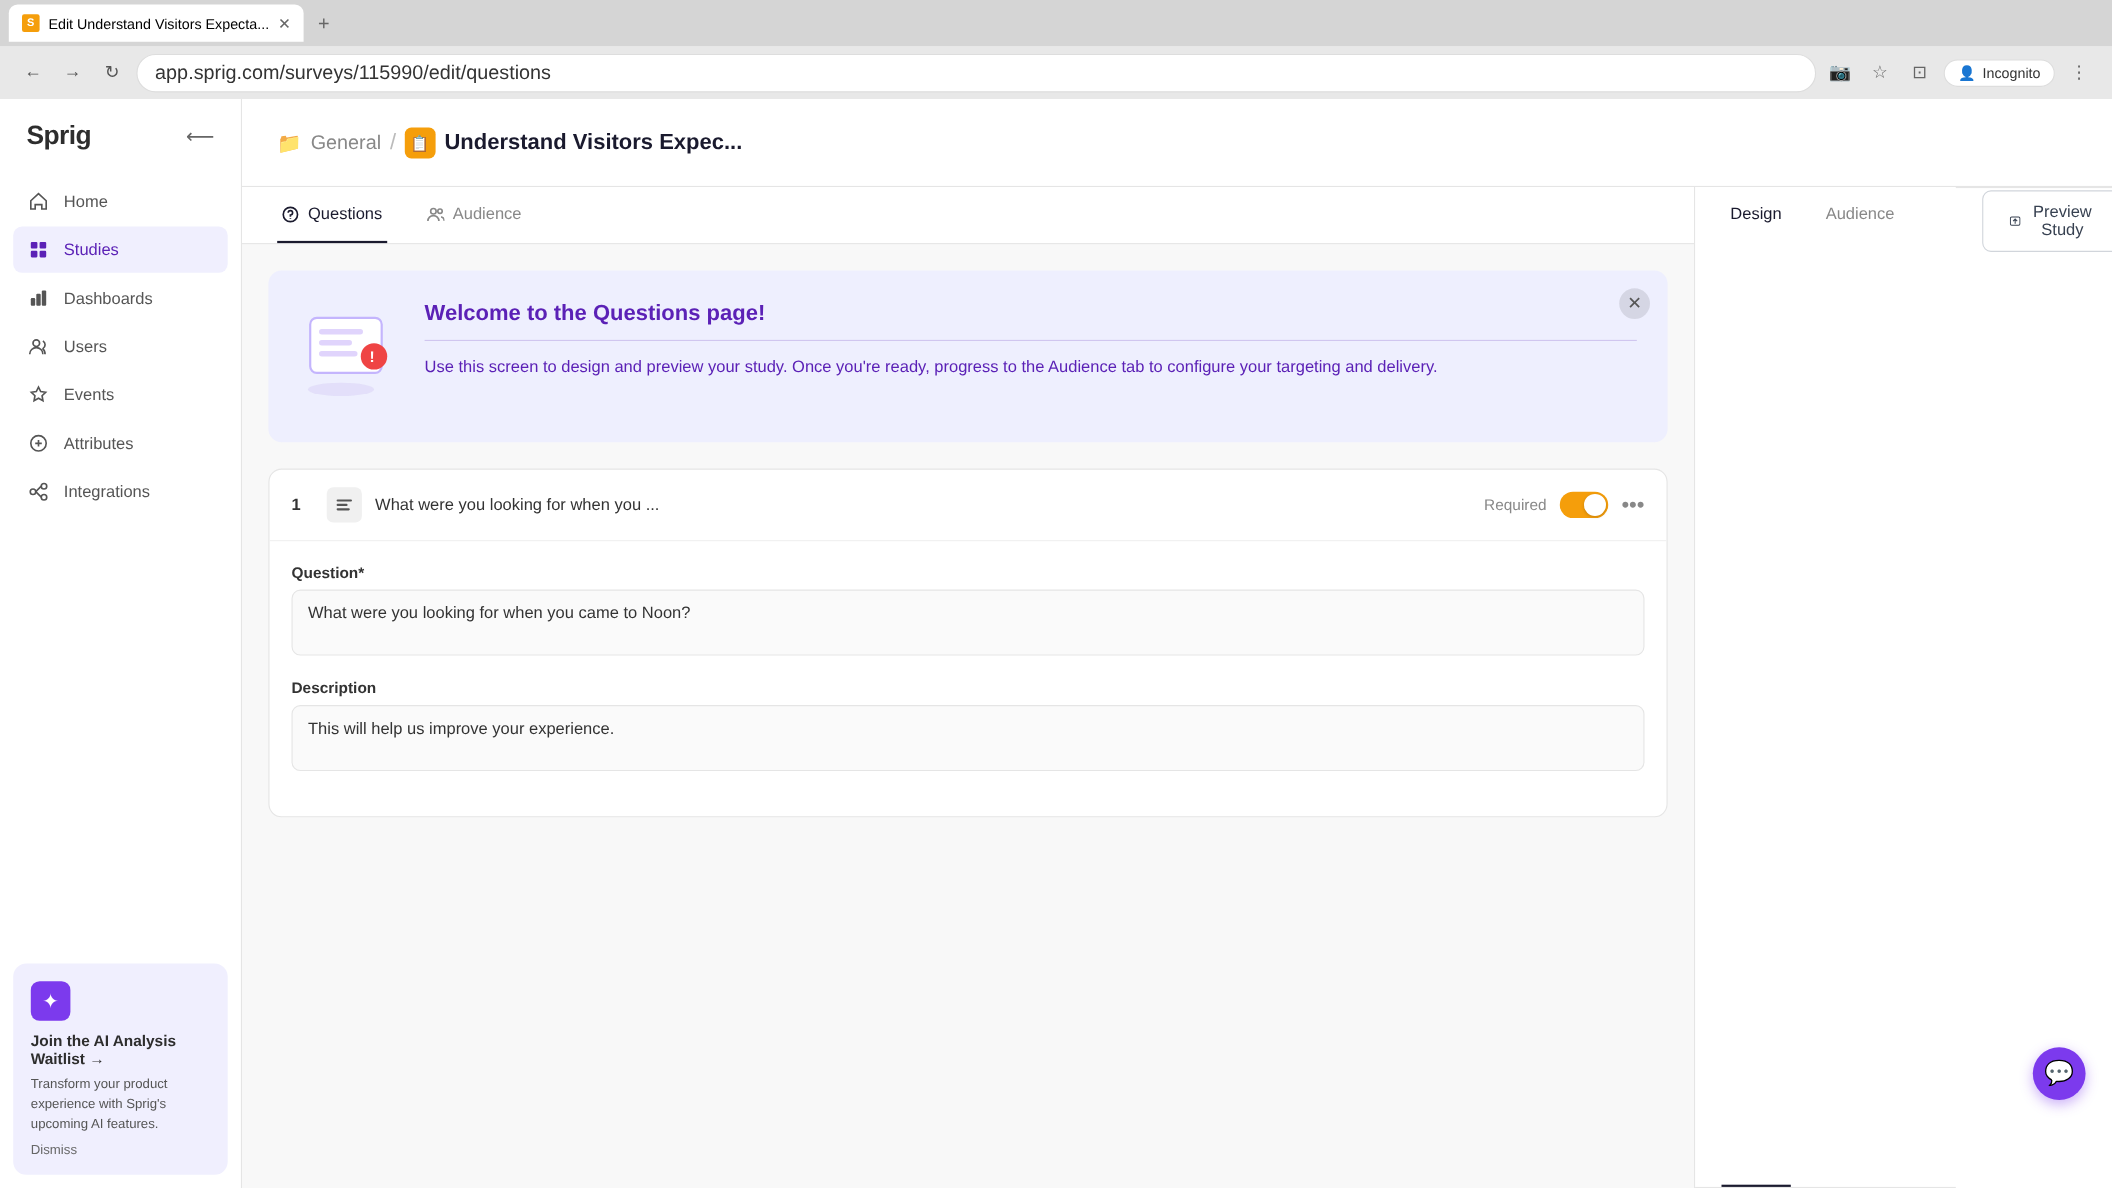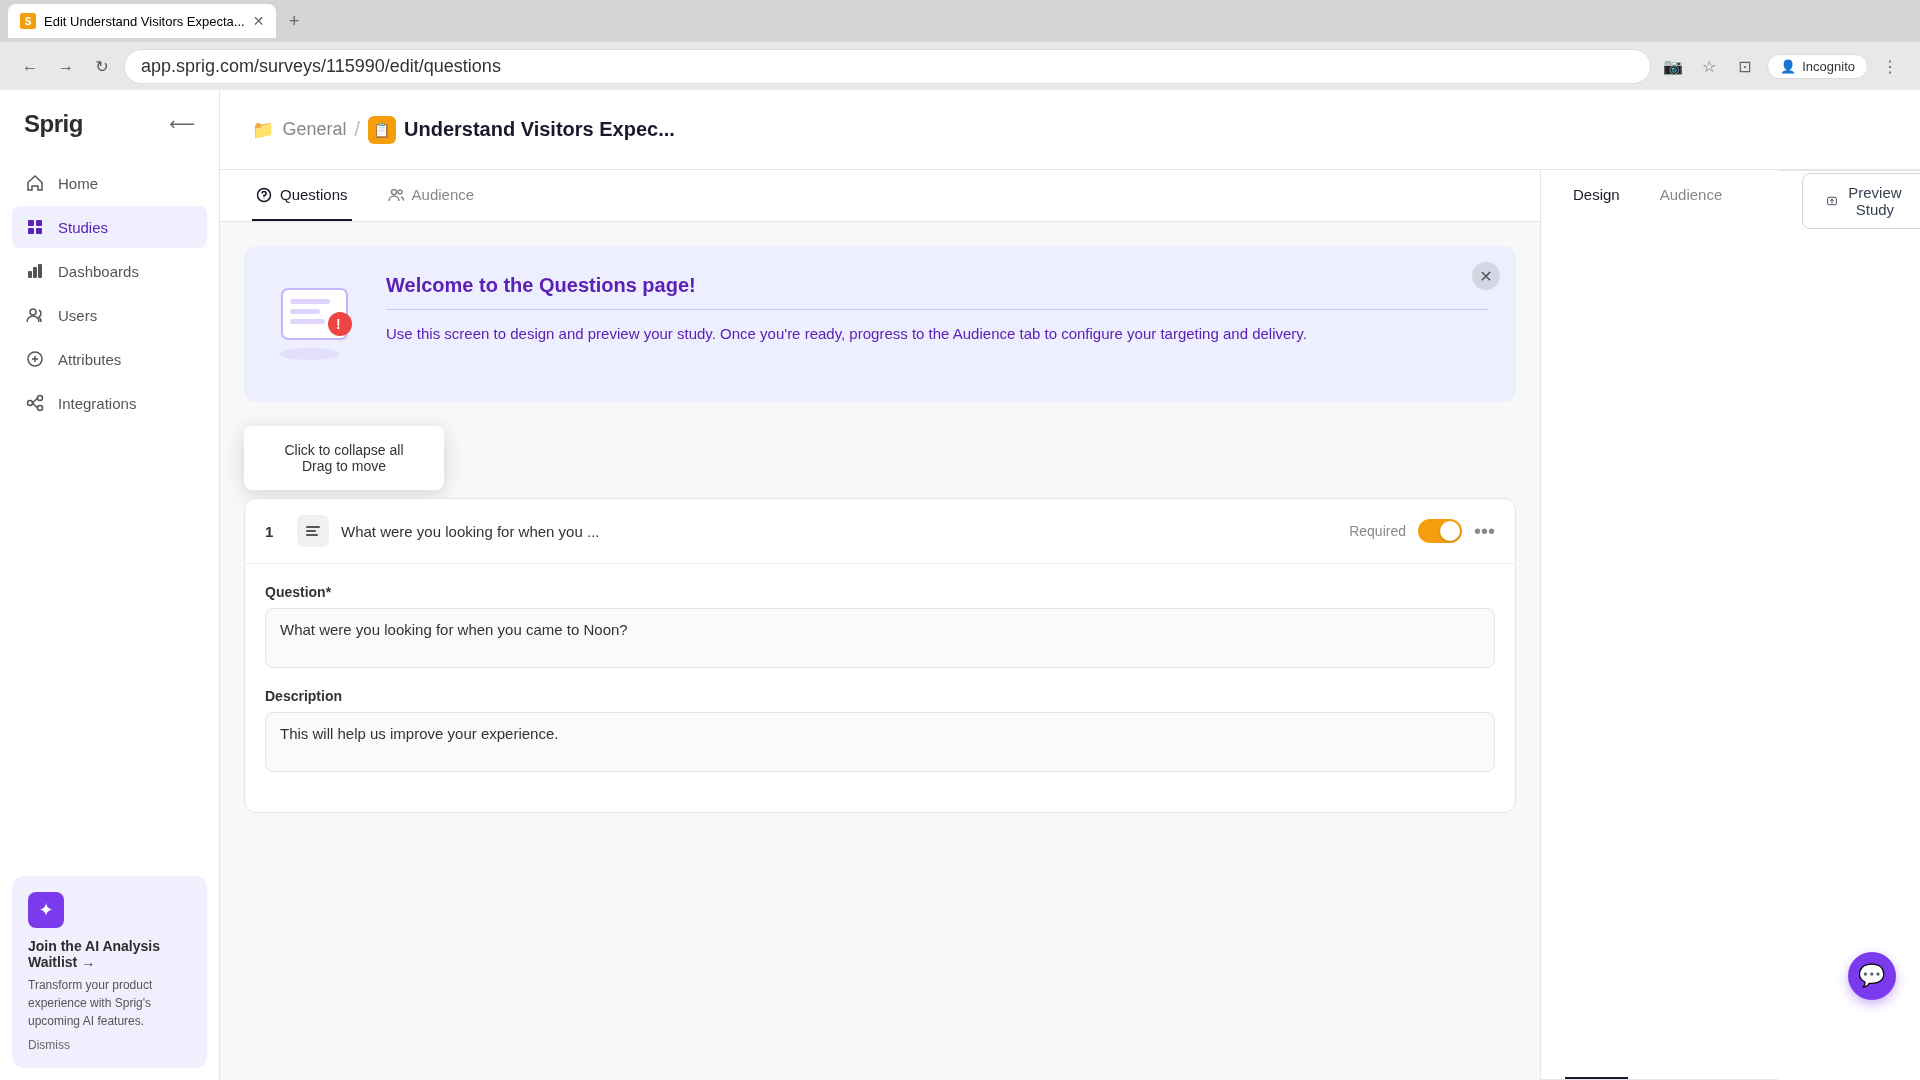--- a/index.html
+++ b/index.html
@@ -179,20 +179,28 @@
               <circle cx="8" cy="7" r="3" stroke="#555" stroke-width="1.5"></circle>
               <path d="M2 17c0-3.3 2.7-6 6-6s6 2.7 6 6" stroke="#555" stroke-width="1.5"></path>
               <path d="M14 5c1.1.7 2 1.9 2 3.5 0 1.5-.8 2.7-2 3.4M16 17c0-2.2-1-4.1-2.5-5.3" stroke="#555" stroke-width="1.5"></path>
             </svg>
         </div>
         <span>Users</span>
       </div>
       <div class="nav-item">
         <div class="nav-icon-wrap">
           <svg width="20" height="20" viewBox="0 0 20 20" fill="none">
+              <path d="M10 3l2 4 4.5.6-3.25 3.17.77 4.5L10 13l-4 2.27.77-4.5L3.5 7.6 8 7z" stroke="#555" stroke-width="1.5" fill="none"></path>
+            </svg>
+        </div>
+        <span>Events</span>
+      </div>
+      <div class="nav-item">
+        <div class="nav-icon-wrap">
+          <svg width="20" height="20" viewBox="0 0 20 20" fill="none">
               <circle cx="10" cy="10" r="7" stroke="#555" stroke-width="1.5"></circle>
               <path d="M10 7v6M7 10h6" stroke="#555" stroke-width="1.5"></path>
             </svg>
         </div>
         <span>Attributes</span>
       </div>
       <div class="nav-item">
         <div class="nav-icon-wrap">
           <svg width="20" height="20" viewBox="0 0 20 20" fill="none">
               <circle cx="5" cy="10" r="2.5" stroke="#555" stroke-width="1.5"></circle>
@@ -265,24 +273,20 @@
               <ellipse cx="38" cy="80" rx="30" ry="6" fill="#d8d0f5" opacity="0.5"></ellipse>
             </svg>
           </div>
           <div class="modal-text">
             <div class="modal-title">Welcome to the Questions page!</div>
             <div class="modal-divider"></div>
             <div class="modal-body">Use this screen to design and preview your study. Once you're ready, progress to the Audience tab to configure your targeting and delivery.</div>
           </div>
         </div>
 
-        <div class="tooltip-box">
-          <div class="tooltip-text1">Click to collapse all</div>
-          <div class="tooltip-text2">Drag to move</div>
-        </div>
 
         <div class="question-card">
           <div class="question-header">
             <span class="question-num">1</span>
             <div class="question-type-icon">
               <svg width="18" height="18" viewBox="0 0 18 18" fill="none">
                   <rect x="2" y="4" width="14" height="2" rx="1" fill="#555"></rect>
                   <rect x="2" y="8" width="10" height="2" rx="1" fill="#555"></rect>
                   <rect x="2" y="12" width="12" height="2" rx="1" fill="#555"></rect>
                 </svg>

